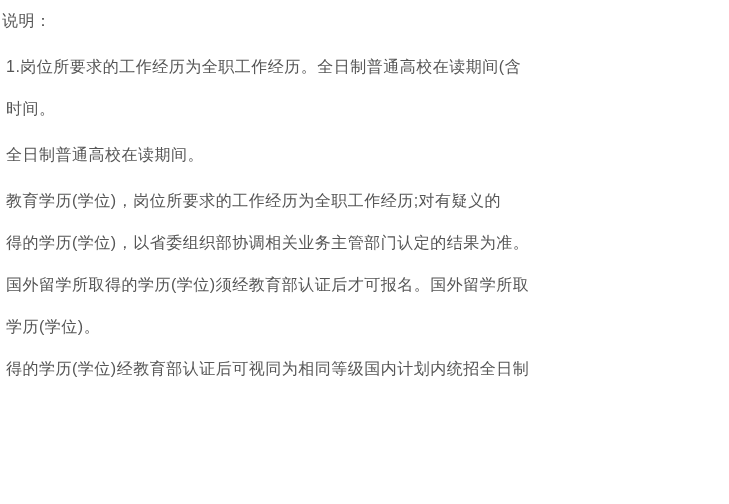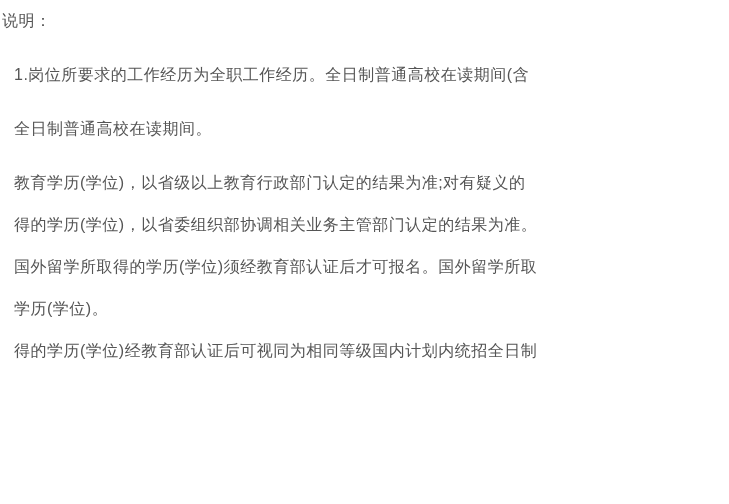--- a/index.html
+++ b/index.html
@@ -22,40 +22,41 @@
       font-size: 16px;
       line-height: 42px;
       letter-spacing: 0.5px;
     }
     .line {
       height: 42px;
       white-space: nowrap;
       overflow: hidden;
     }
     .paragraph {
-      margin: 12px;
+      margin: 4px;
       padding: 0;
     }
   </style>
 </head>
 <body>
 
 <div class="doc">
 
   <div class="line">说明：</div>
 
   <div class="paragraph">
     <div class="line">1.岗位所要求的工作经历为全职工作经历。全日制普通高校在读期间(含</div>
+    <div class="line">时间。</div>
   </div>
 
   <div class="paragraph">
     <div class="line">全日制普通高校在读期间。</div>
   </div>
 
   <div class="paragraph">
-    <div class="line">教育学历(学位)，以省级以上教育行政部门认定的结果为准;对有疑义的</div>
+    <div class="line">教育学历(学位)，岗位所要求的工作经历为全职工作经历;对有疑义的</div>
     <div class="line">得的学历(学位)，以省委组织部协调相关业务主管部门认定的结果为准。</div>
     <div class="line">国外留学所取得的学历(学位)须经教育部认证后才可报名。国外留学所取</div>
     <div class="line">学历(学位)。</div>
     <div class="line">得的学历(学位)经教育部认证后可视同为相同等级国内计划内统招全日制</div>
   </div>
 
 </div>
 
 </body></html>

